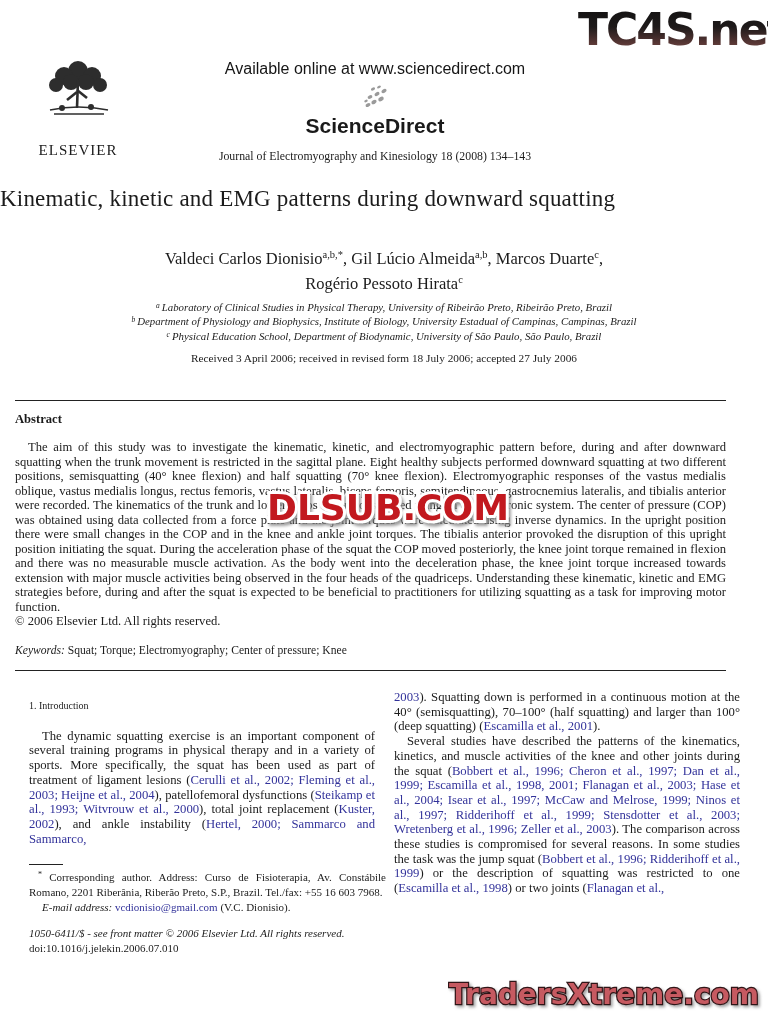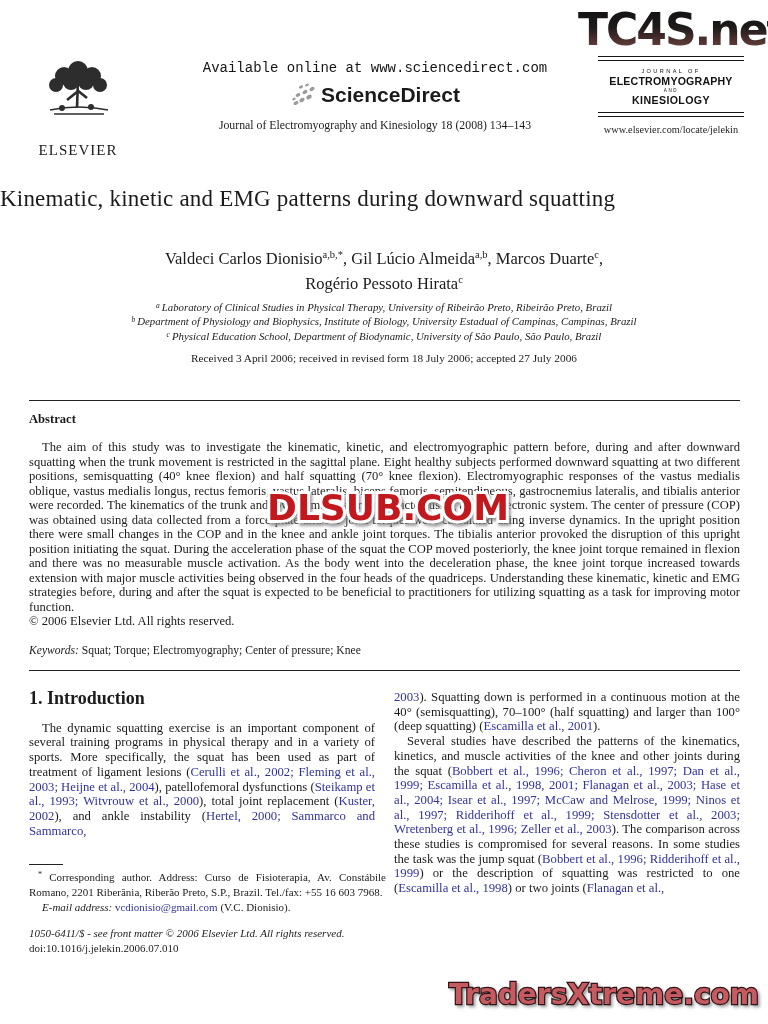--- a/index.html
+++ b/index.html
@@ -9,53 +9,53 @@
 
   
   .wm-top{top:0;right:-6px;}
   .wm-mid{top:483px;left:243px;filter:drop-shadow(2px 3px 1.5px rgba(125,125,125,.75));}
   .wm-bottom{top:972px;left:448px;filter:drop-shadow(2px 2px 1.5px rgba(140,140,140,.8));}
 
   
   .pub{left:36px;top:58px;width:84px;text-align:center;}
   .pub-name{font-size:15px;letter-spacing:1px;margin-top:18px;}
   .center-head{left:185px;top:60px;width:380px;text-align:center;}
-  .avail{font-family:Liberation Mono, monospace;font-size:14px;color:#151515;}
-  .sd-row{margin-top:7px;display:flex;justify-content:center;align-items:center;gap:5px;}
+  .avail{font-family:Liberation Sans, sans-serif;font-size:16px;color:#151515;}
+  .sd-row{margin-top:7px;display:flex;justify-content:center;align-items:center;gap:5px;flex-direction:column;}
   .sd-name{font-family:"Liberation Sans",sans-serif;font-size:21px;font-weight:600;color:#1a1a1a;}
   .jcite{font-size:11.8px;margin-top:11px;}
   .jlogo{left:598px;top:56px;width:146px;text-align:center;}
   .drule{height:3px;border-top:1.6px solid #161616;border-bottom:1.4px solid #161616;}
   .jlogo-inner{padding:7px 4px 6px;font-family:"Liberation Sans",sans-serif;color:#111;}
   .jl1{font-size:5.6px;letter-spacing:2.4px;}
   .jl2{font-size:10.6px;font-weight:600;letter-spacing:.2px;margin-top:1px;}
   .jl3{font-size:4.6px;letter-spacing:1.6px;margin-top:1px;}
   .jl4{font-size:10.6px;font-weight:600;letter-spacing:.4px;margin-top:1px;}
   .jurl{font-size:10.3px;margin-top:7px;}
 
   
   .title{left:0;top:186px;width:768px;font-size:23px;letter-spacing:.2px;}
   .authors{left:0;top:247px;width:768px;text-align:center;font-size:16.5px;line-height:23px;}
   .authors .sup{font-size:10.5px;position:relative;top:-6px;}
   .affils{left:0;top:301px;width:768px;text-align:center;font-style:italic;font-size:10.8px;line-height:13.4px;}
   .affils .sup{font-size:7.5px;position:relative;top:-3px;margin-right:2px;}
   .received{left:0;top:352px;width:768px;text-align:center;font-size:11.3px;}
 
-  .front{left:29px;top:400px;width:711px;}
+  .front{left:15px;top:400px;width:711px;}
   .rule{border-top:1.2px solid #222;}
   .abs-head{font-size:12.6px;font-weight:bold;margin-top:11px;}
   .abs-text{margin-top:13px;font-size:12.6px;line-height:14.5px;text-align:justify;text-indent:13px;}
   .abs-copy{font-size:12.6px;line-height:14.5px;}
   .kw{margin-top:15px;font-size:11.6px;}
   .rule2{margin-top:13px;}
 
   
   .columns{left:29px;top:690px;width:711px;display:flex;gap:19px;}
   .col{width:346px;font-size:12.7px;line-height:14.7px;text-align:justify;}
-  .intro-head{font-size:18px;font-weight:bold;margin:1px 0 15px 0;}
+  .intro-head{font-size:10px;font-weight:normal;margin:9px 0 15px 0;}
   .para{margin:0;}
   .indent{text-indent:13px;}
 
   
   .footnote{left:29px;top:864px;width:357px;font-size:11px;line-height:14.8px;text-align:justify;}
   .fn-rule{width:34px;border-top:1px solid #222;margin-bottom:3px;}
   .fn-corr{text-indent:9px;}
   .fn-email{text-indent:13px;}
   .issn{margin-top:12px;font-style:italic;}
 
@@ -124,31 +124,20 @@
           <ellipse cx="11" cy="4" rx="2.2" ry="1.4" transform="rotate(-25 11 4)"></ellipse>
           <ellipse cx="17" cy="2" rx="2" ry="1.2" transform="rotate(-30 17 2)"></ellipse>
           <ellipse cx="4" cy="16" rx="1.8" ry="1.2" transform="rotate(-25 4 16)"></ellipse>
         </g>
       </svg>
       <span class="sd-name">ScienceDirect</span>
     </div>
     <div class="jcite">Journal of Electromyography and Kinesiology 18 (2008) 134–143</div>
   </div>
 
-  <div class="abs jlogo">
-    <div class="drule"></div>
-    <div class="jlogo-inner">
-      <div class="jl1">JOURNAL OF</div>
-      <div class="jl2">ELECTROMYOGRAPHY</div>
-      <div class="jl3">AND</div>
-      <div class="jl4">KINESIOLOGY</div>
-    </div>
-    <div class="drule"></div>
-    <div class="jurl">www.elsevier.com/locate/jelekin</div>
-  </div>
 
   <div class="abs title">Kinematic, kinetic and EMG patterns during downward squatting</div>
 
   <div class="abs authors">
     <span>Valdeci Carlos Dionisio</span><span class="sup">a,b,*</span><span>, </span>
     <span>Gil Lúcio Almeida</span><span class="sup">a,b</span><span>, </span>
     <span>Marcos Duarte</span><span class="sup">c</span><span>,</span>
     <br>
     <span>Rogério Pessoto Hirata</span><span class="sup">c</span>
   </div>

